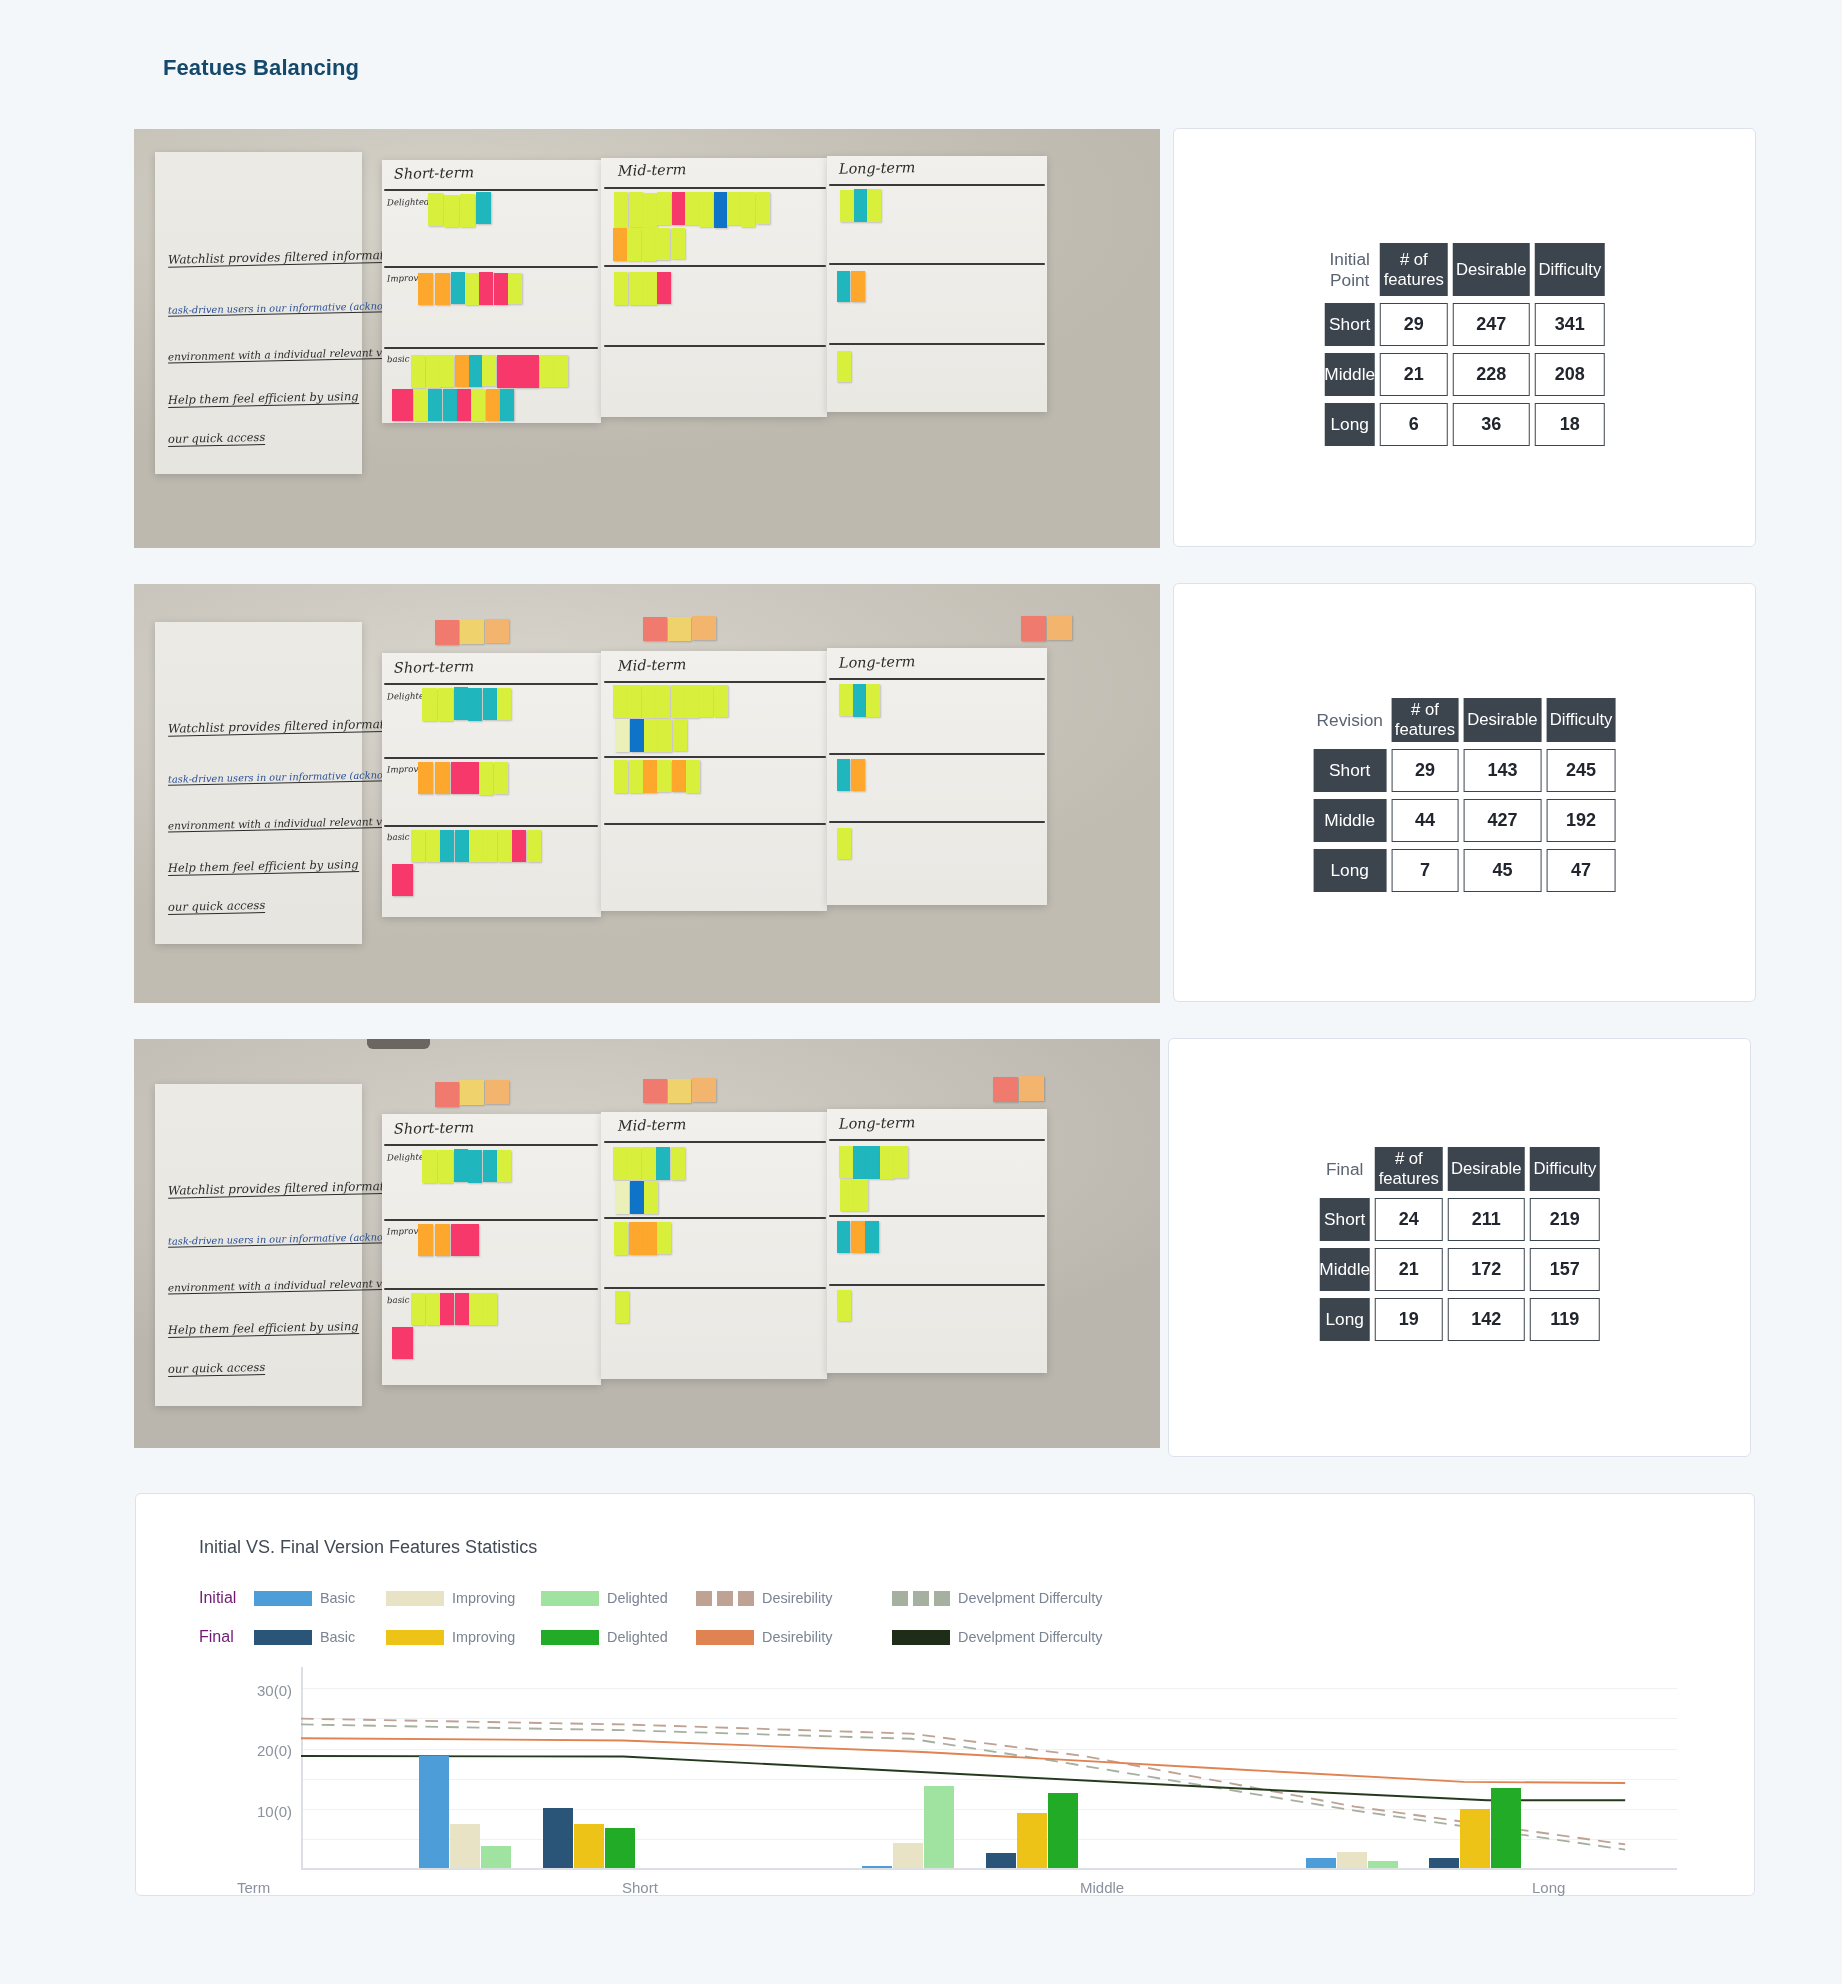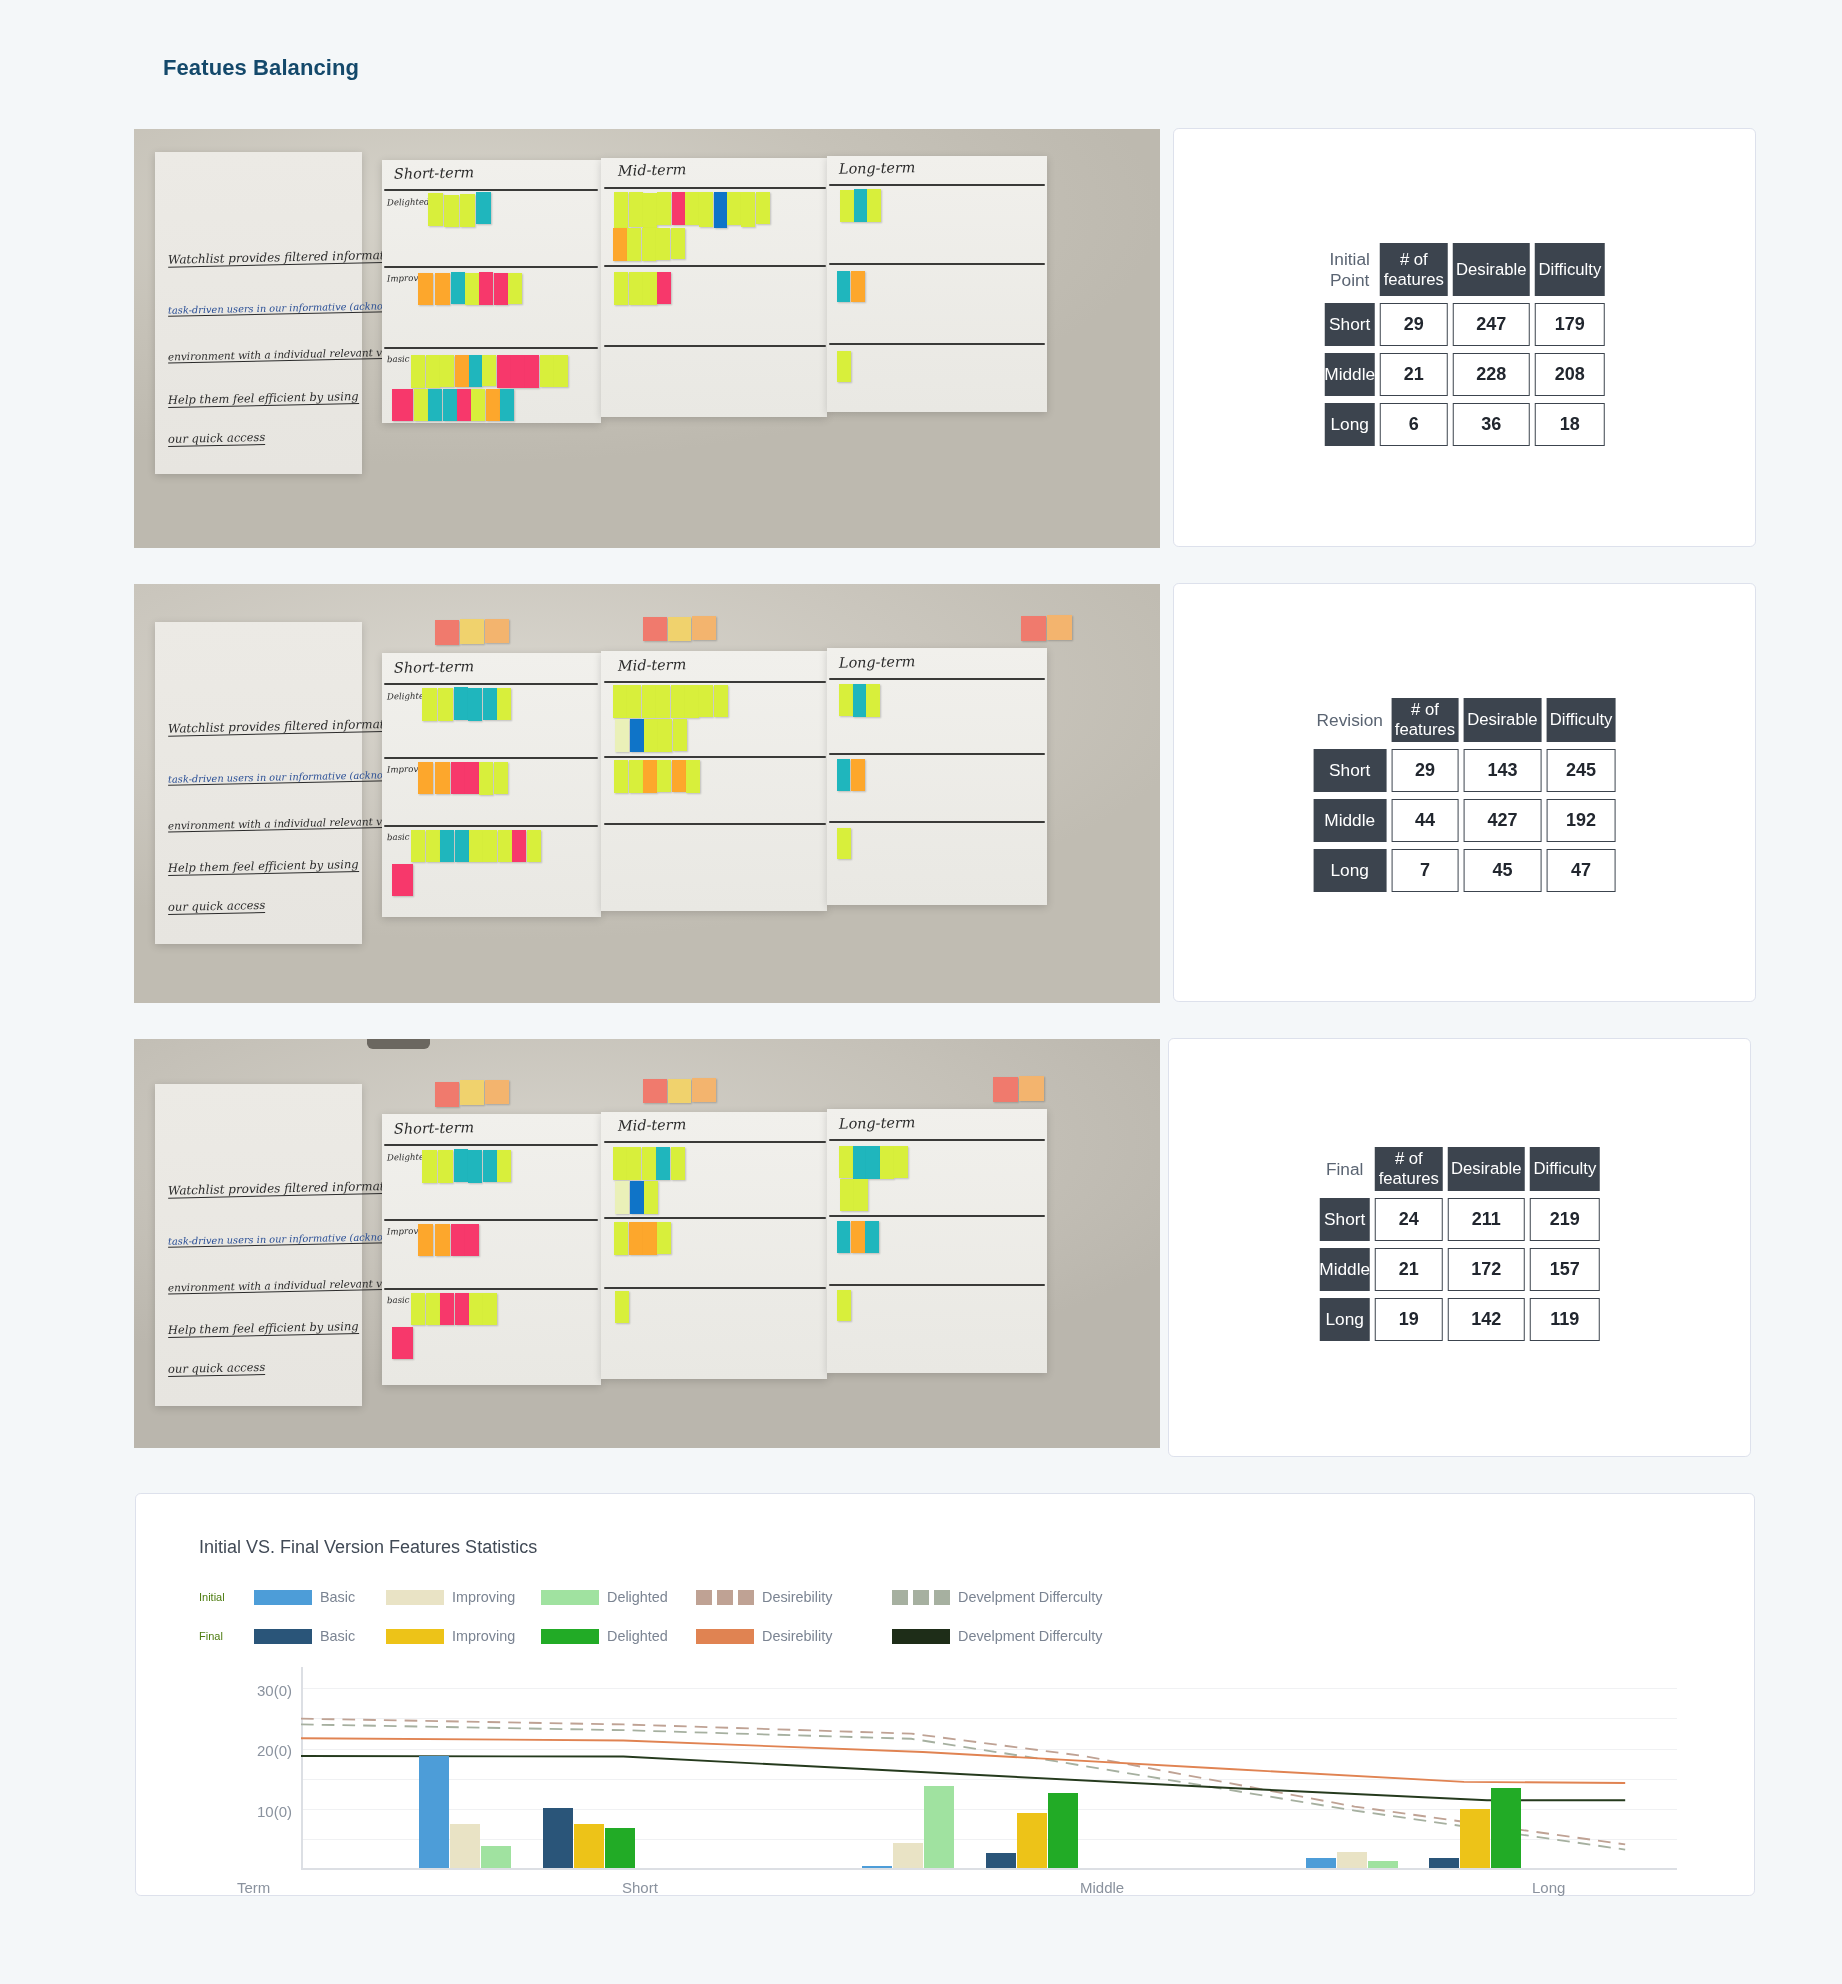--- a/index.html
+++ b/index.html
@@ -125,21 +125,21 @@
     width: 1620px; height: 403px;
     background: #fff; border: 1.2px solid #dde1ec; border-radius: 5.8px;
   }
   .ctitle {
     position: absolute; left: 63px; top: 43px;
     font-size: 18px; color: #414a56;
   }
   .legend-row { position: absolute; left: 63px; display: flex; align-items: center; }
   .legend-row.lr1 { top: 95px; }
   .legend-row.lr2 { top: 134px; }
-  .lg-tag { width: 55px; font-size: 11px; color: #4d7c0f; }
+  .lg-tag { width: 55px; font-size: 16px; color: #701a75; }
   .lg-item { display: flex; align-items: center; margin-right: 0px; }
   .sw { height: 15px; margin-right: 8px; }
   .sw.solid { width: 58px; }
   .sw.dash { width: 58px; display: flex; gap: 4.6px; }
   .sw.dash i { flex: 1; height: 15px; display: block; }
   .lg-label { font-size: 14.4px; color: #7b8492; white-space: nowrap; }
 
   .plot { position: absolute; left: 0; top: 173px; width: 1620px; height: 228px; }
   .ylab {
     position: absolute; font-size: 15px; color: #8a929e;
@@ -268,21 +268,21 @@
               <tr>
             <th class="corner">Initial Point</th>
             <th class="colhead"># of features</th>
             <th class="colhead">Desirable</th>
             <th class="colhead">Difficulty</th>
           </tr>
           <tr>
             <td class="rowhead">Short</td>
             <td class="val">29</td>
             <td class="val">247</td>
-            <td class="val">179</td>
+            <td class="val">341</td>
           </tr>
           <tr>
             <td class="rowhead">Middle</td>
             <td class="val">21</td>
             <td class="val">228</td>
             <td class="val">208</td>
           </tr>
           <tr>
             <td class="rowhead">Long</td>
             <td class="val">6</td>

